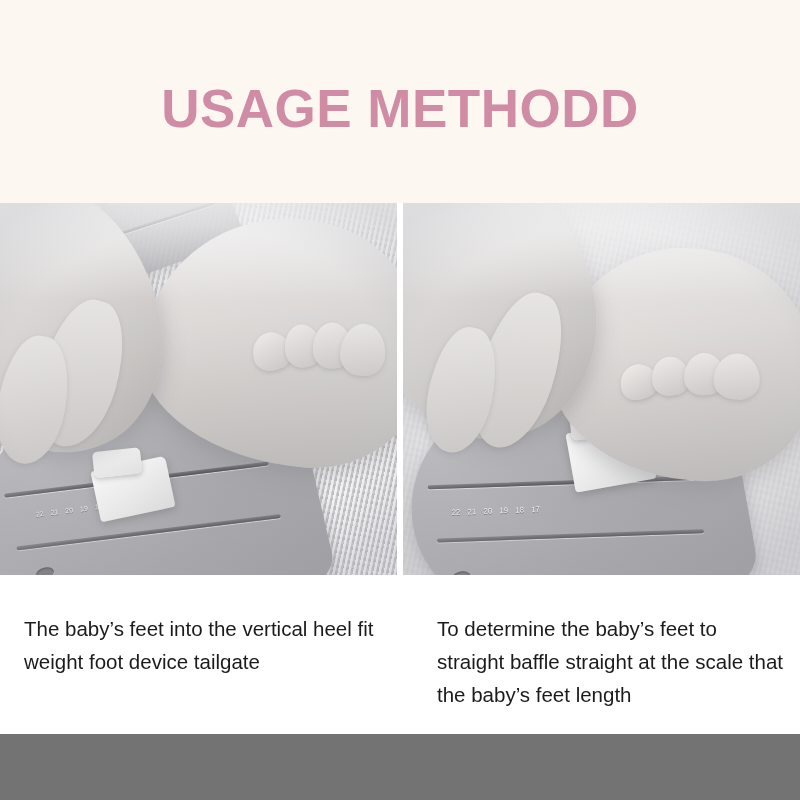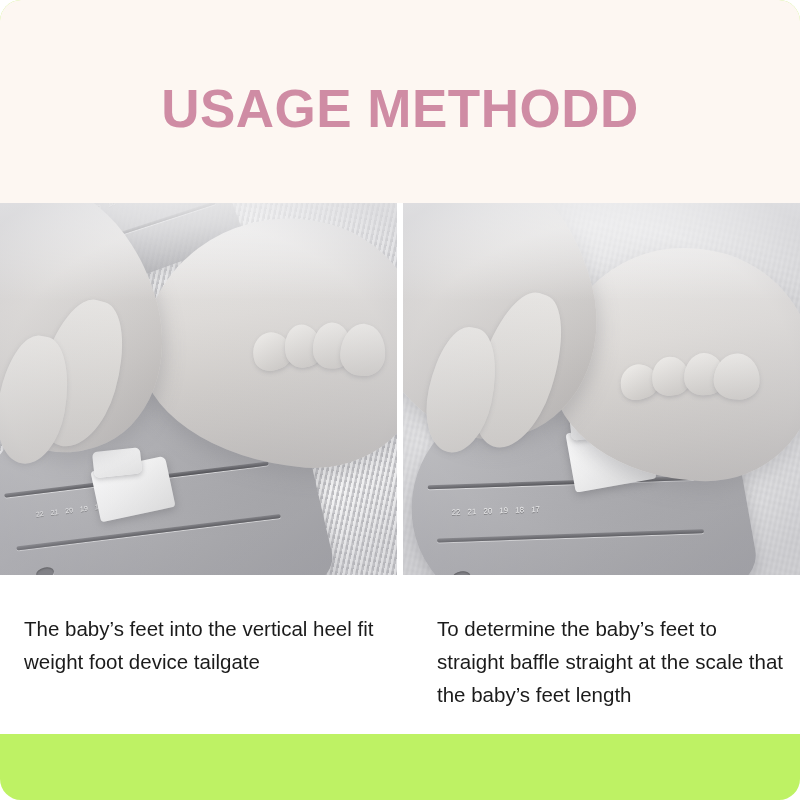--- a/index.html
+++ b/index.html
@@ -4,24 +4,23 @@
 <style>
   html, body {
     margin: 0;
     padding: 0;
     background: #ffffff;
   }
   .page {
     position: relative;
     width: 800px;
     height: 800px;
-    background: #bef264;
+    background: #737373;
     font-family: "Liberation Sans", sans-serif;
     overflow: hidden;
-    border-radius: 21px;
   }
 
   
   .header {
     position: absolute;
     left: 0; top: 0;
     width: 800px;
     height: 203px;
     background: #fdf7f2;
     display: flex;

